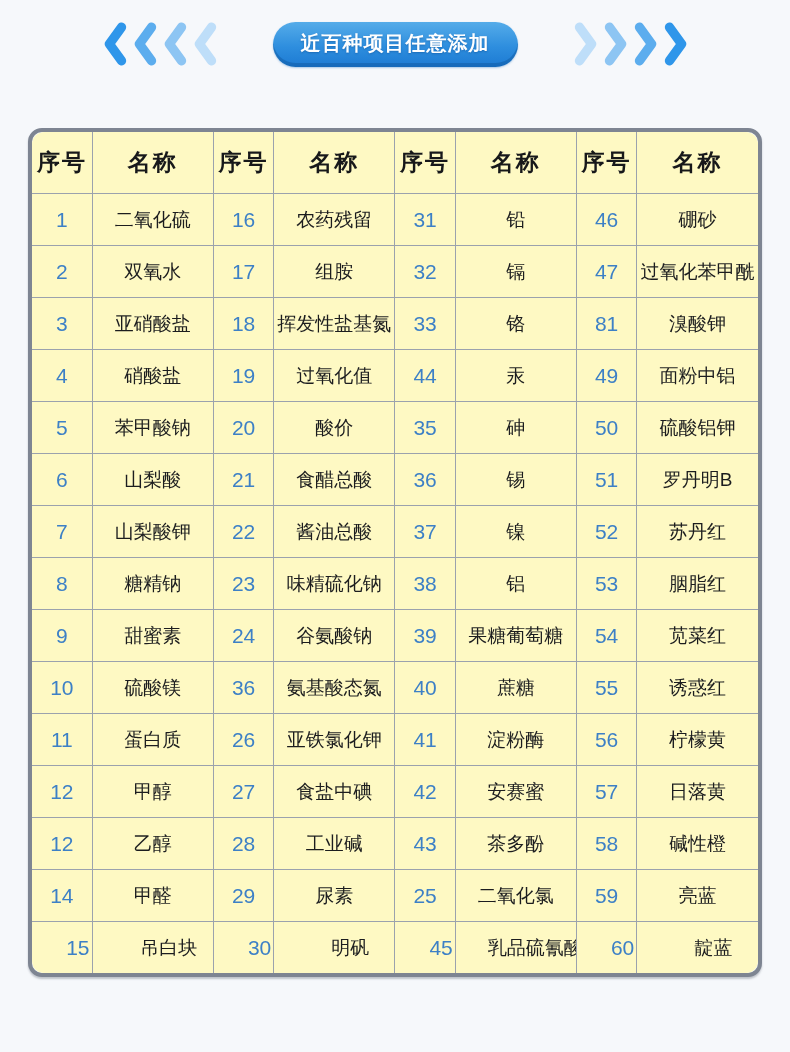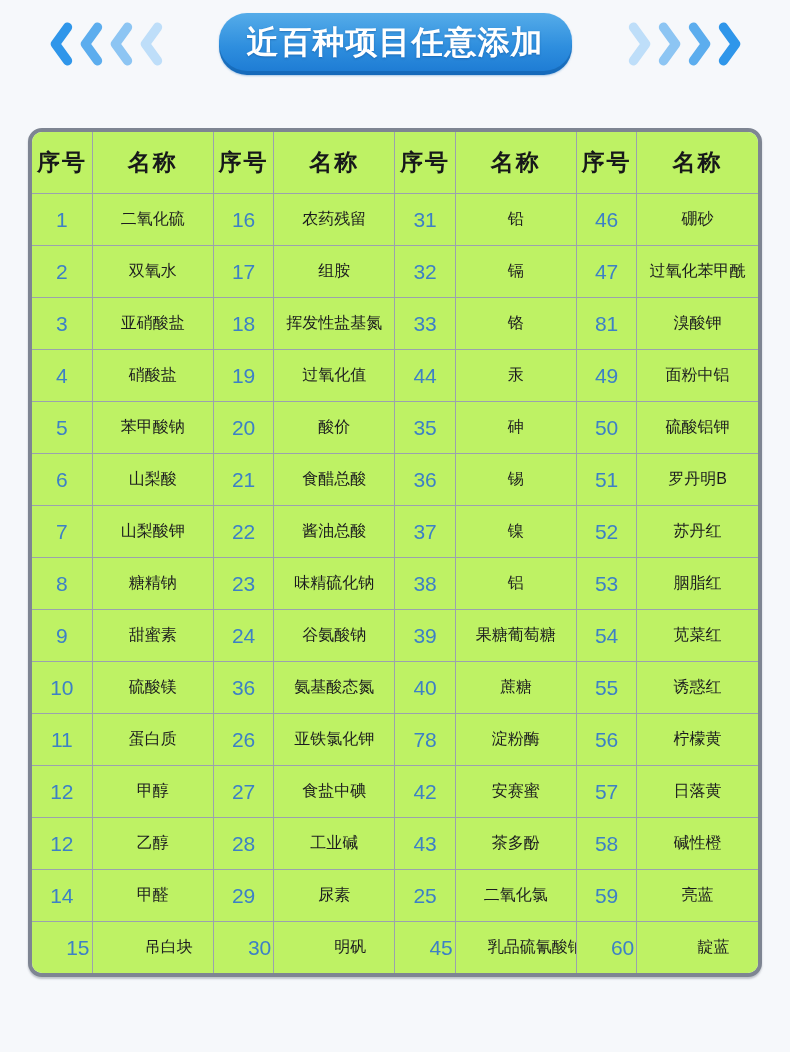--- a/index.html
+++ b/index.html
@@ -19,60 +19,61 @@
   }
   .chev-group { display: flex; align-items: center; gap: 2px; }
   .chev { display: block; }
   .pill {
     margin: 0 54px;
     padding: 8px 28px 10px 28px;
     border-radius: 28px;
     background: linear-gradient(180deg, #55ace9 0%, #2e8ede 55%, #1c7ad3 100%);
     box-shadow: inset 0 -4px 0 rgba(9,74,140,0.35), 0 1px 2px rgba(30,110,190,0.35);
     color: #ffffff;
-    font-size: 32px;
+    font-size: 20px;
     font-weight: bold;
     letter-spacing: 1px;
     white-space: nowrap;
     text-shadow: 0 1px 2px rgba(10,70,140,0.45);
   }
   .table-wrap {
     margin: 48px 28px 0 28px;
     border: 4px solid #7e8592;
     border-radius: 14px;
     overflow: hidden;
     background: #f3f6fa;
     box-shadow: 0 2px 2px rgba(90,98,112,0.35);
   }
   table.items {
     width: 100%;
     border-collapse: collapse;
     table-layout: fixed;
-    background: #bef264;
+    background: #fef9c3;
+    border-radius: 12px;
   }
   col.c-num { width: 8.3%; }
   col.c-name { width: 16.7%; }
   th, td {
     border: 1px solid #9ba2ad;
     text-align: center;
     vertical-align: middle;
     padding: 0;
     overflow: hidden;
     white-space: nowrap;
   }
   th {
     height: 61px;
     font-size: 23px;
     font-weight: bold;
     color: #17181a;
     letter-spacing: 2px;
   }
   td { height: 51px; }
   td.num { font-size: 21px; color: #3d80c6; }
-  td.name { font-size: 16px; color: #1c1d1f; letter-spacing: 0px; }
+  td.name { font-size: 19px; color: #1c1d1f; letter-spacing: 0px; }
   
   table.items tr > *:first-child { border-left: none; }
   table.items tr > *:last-child { border-right: none; }
   table.items thead tr > * { border-top: none; }
   table.items tbody tr:last-child > * { border-bottom: none; padding-left: 32px; }
 </style>
 </head>
 <body>
 
 <div class="banner">
@@ -232,21 +233,21 @@
           <td class="num">40</td>
           <td class="name">蔗糖</td>
           <td class="num">55</td>
           <td class="name">诱惑红</td>
         </tr>
         <tr>
           <td class="num">11</td>
           <td class="name">蛋白质</td>
           <td class="num">26</td>
           <td class="name">亚铁氯化钾</td>
-          <td class="num">78</td>
+          <td class="num">41</td>
           <td class="name">淀粉酶</td>
           <td class="num">56</td>
           <td class="name">柠檬黄</td>
         </tr>
         <tr>
           <td class="num">12</td>
           <td class="name">甲醇</td>
           <td class="num">27</td>
           <td class="name">食盐中碘</td>
           <td class="num">42</td>

